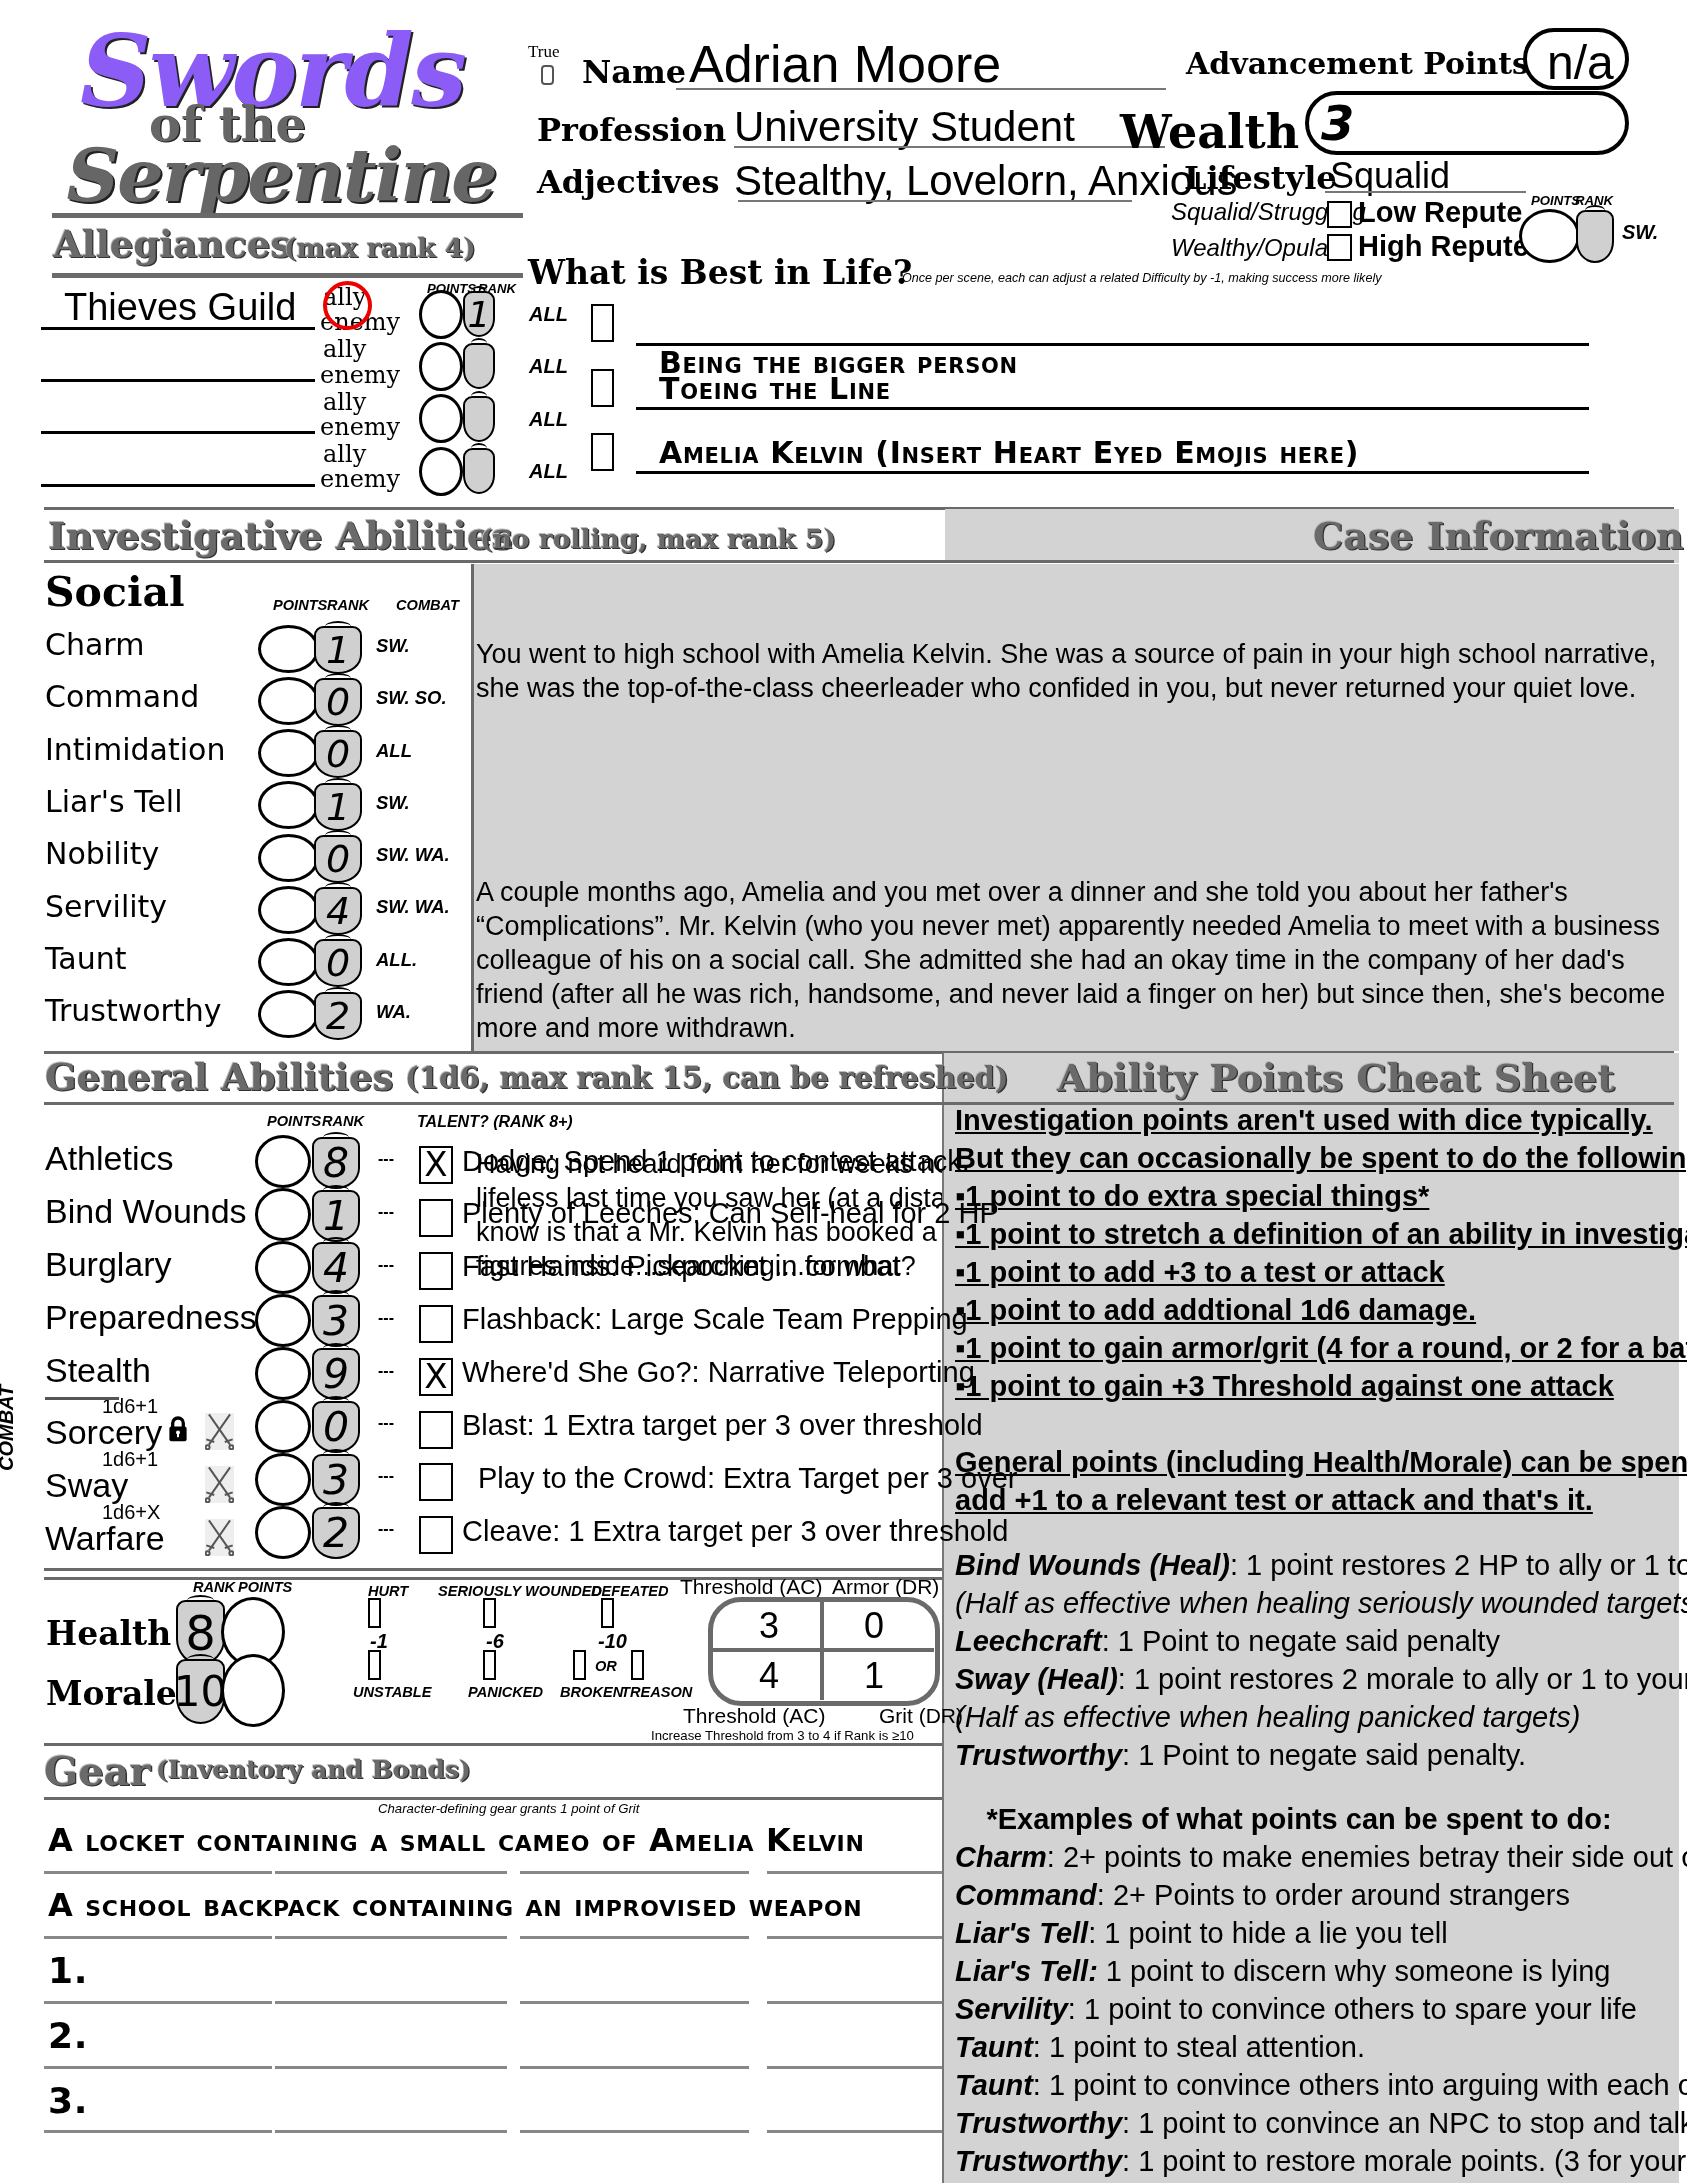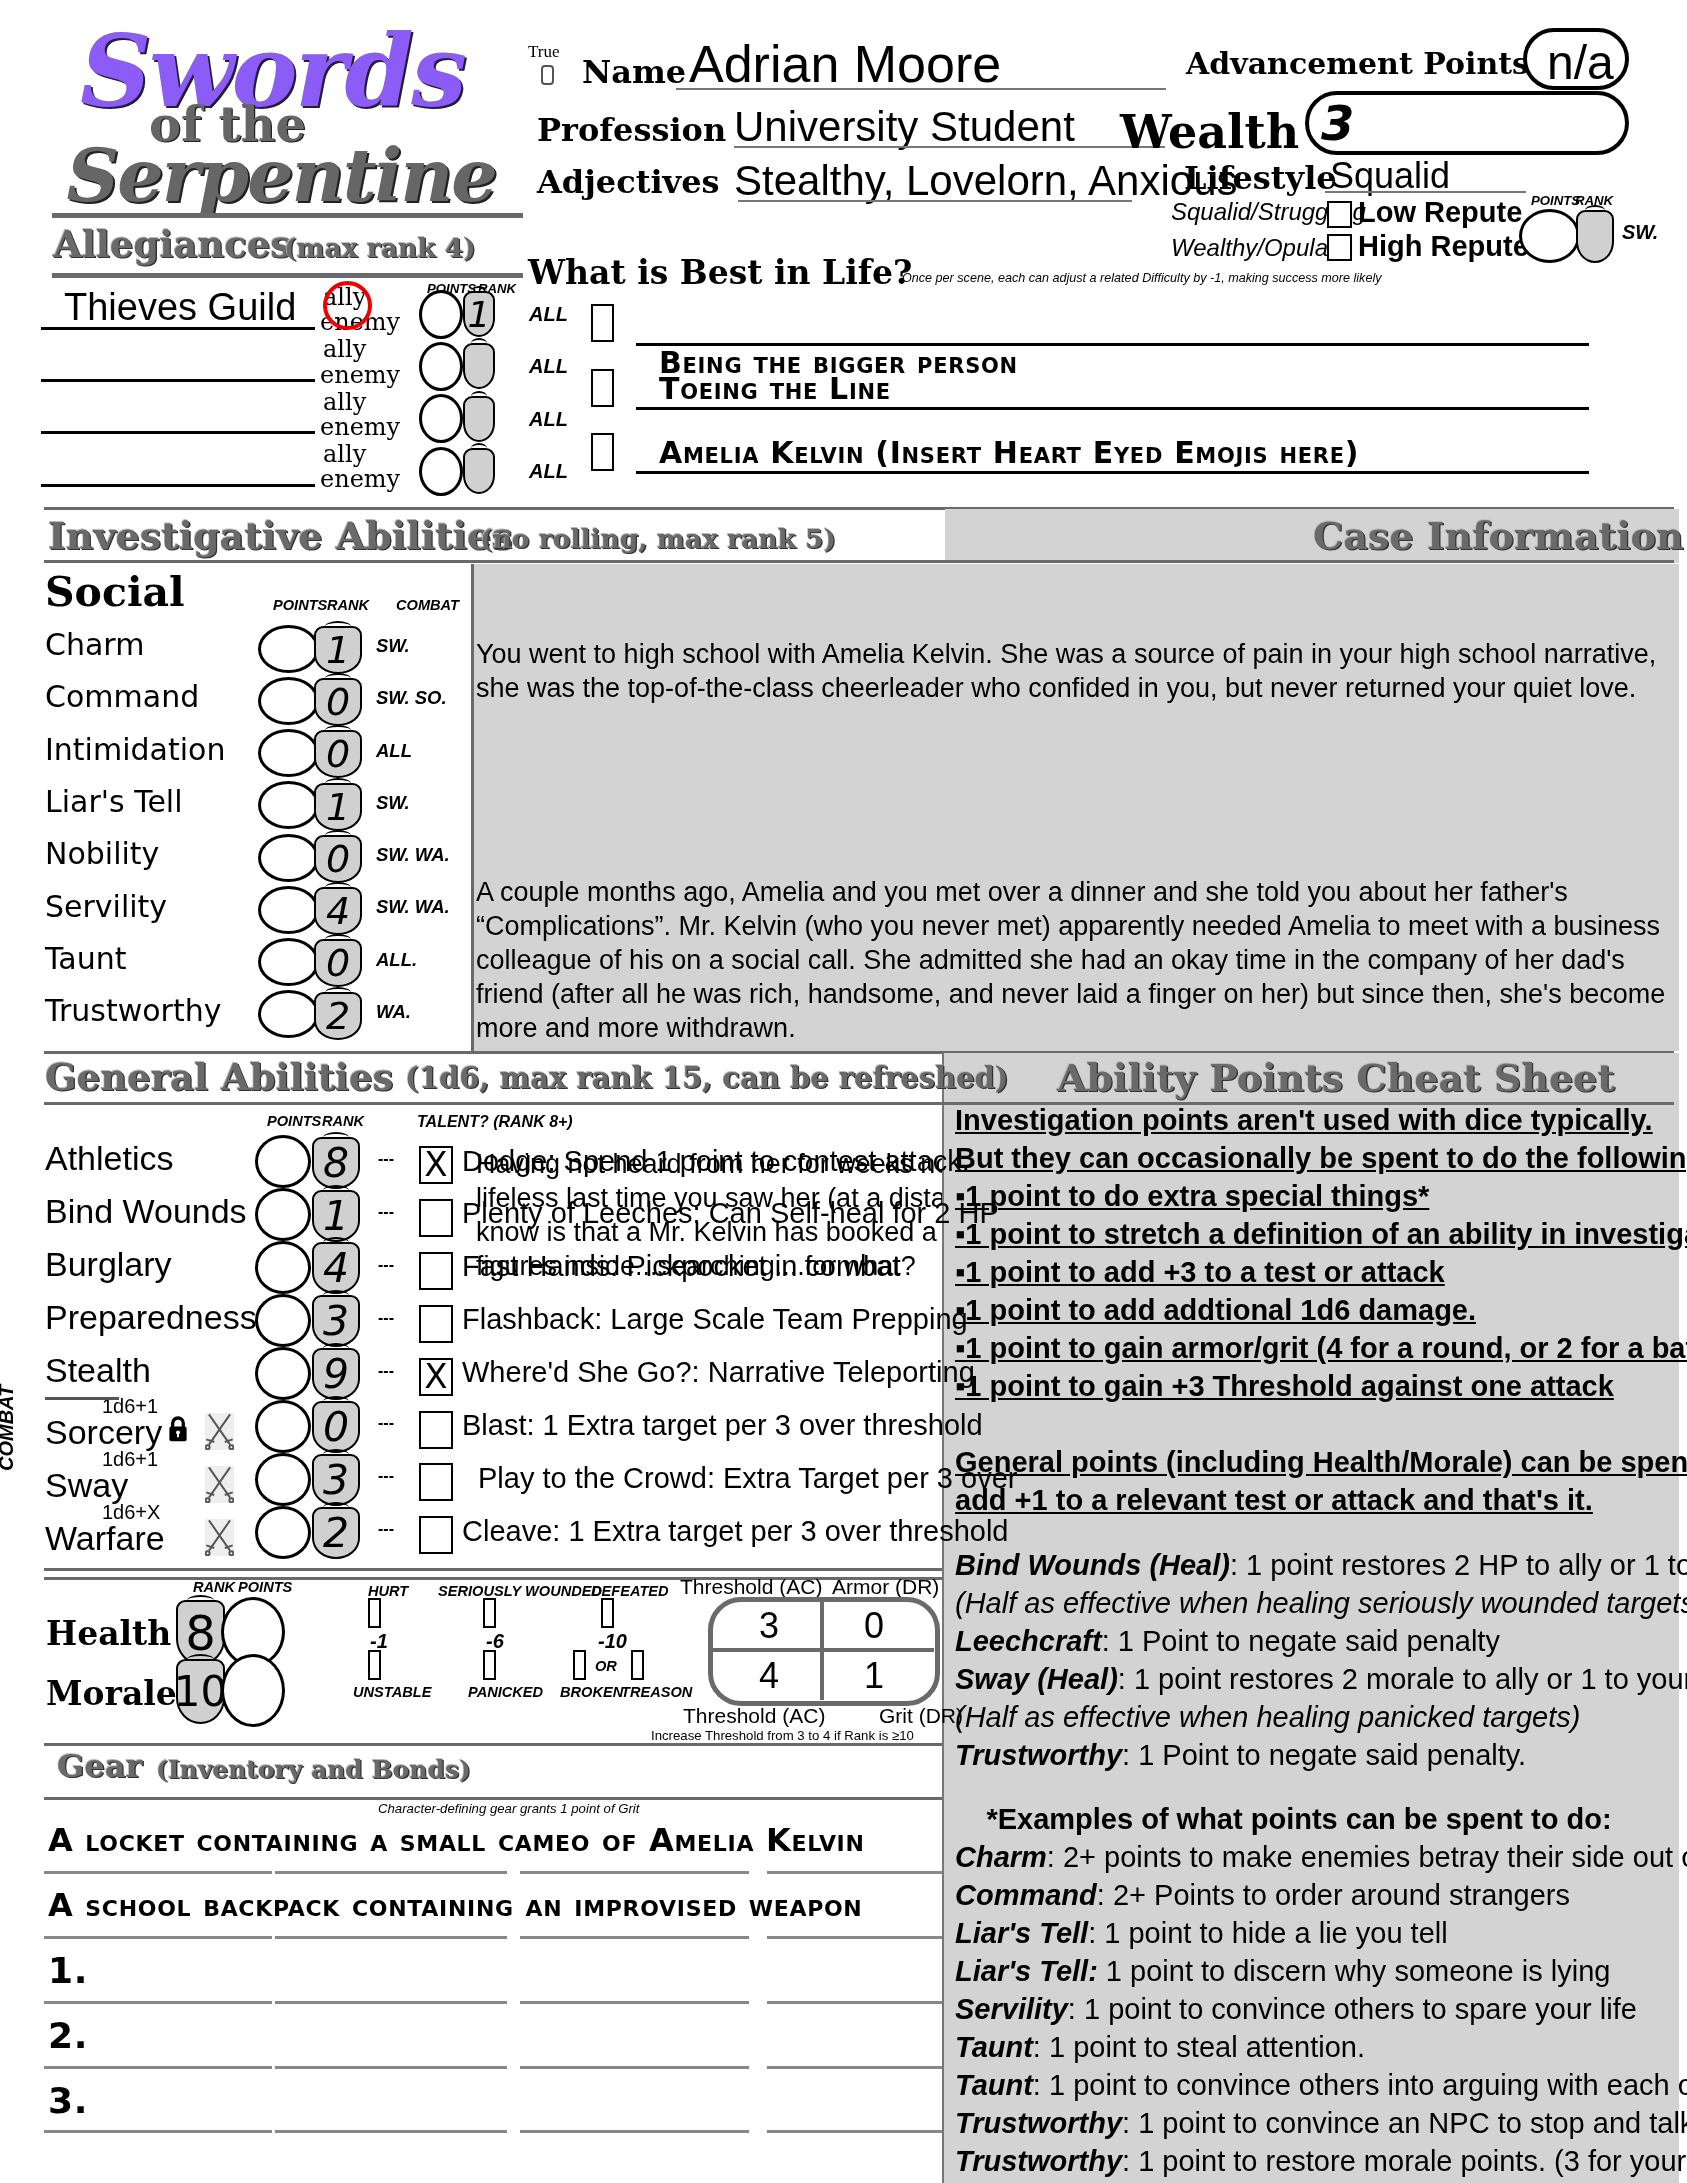--- a/index.html
+++ b/index.html
@@ -502,21 +502,21 @@
   <div class="abs cond" style="left:46px;top:2.6px;font-size:36px;">3</div>
   <div class="abs cond" style="left:151px;top:2.6px;font-size:36px;">0</div>
   <div class="abs cond" style="left:46px;top:53px;font-size:36px;">4</div>
   <div class="abs cond" style="left:151px;top:53px;font-size:36px;">1</div>
 </div>
 <div class="abs cond" style="left:683px;top:1704px;font-size:21px;">Threshold (AC)</div>
 <div class="abs cond" style="left:879px;top:1704px;font-size:21px;">Grit (DR)</div>
 <div class="abs cond" style="left:651px;top:1728px;font-size:13.2px;">Increase Threshold from 3 to 4 if Rank is ≥10</div>
 
 <div class="rule" style="left:44px;top:1743px;width:898px;height:3.3px;"></div>
-<div class="abs section-title" style="left:44px;top:1747px;font-size:32px;margin-left:13px;">Gear</div>
+<div class="abs section-title" style="left:44px;top:1747px;font-size:40px;">Gear</div>
 <div class="abs section-title" style="left:156px;top:1755px;font-size:25px;">(Inventory and Bonds)</div>
 <div class="rule" style="left:44px;top:1797px;width:898px;height:3.3px;"></div>
 <div class="abs small-cond-it" style="left:378px;top:1801px;font-size:13.2px;font-weight:normal;">Character-defining gear grants 1 point of Grit</div>
 <div id="gear-rows">
     <div class="abs hand" style="left:48px;top:1821px;font-size:32px;">A locket containing a small cameo of Amelia Kelvin</div>
     <div class="gear-line" style="left:44px;top:1871px;width:228px;"></div>
     <div class="gear-line" style="left:275px;top:1871px;width:232px;"></div>
     <div class="gear-line" style="left:520px;top:1871px;width:229px;"></div>
     <div class="gear-line" style="left:767px;top:1871px;width:175px;"></div>
     <div class="abs hand" style="left:48px;top:1886px;font-size:32px;">A school backpack containing an improvised weapon</div>

